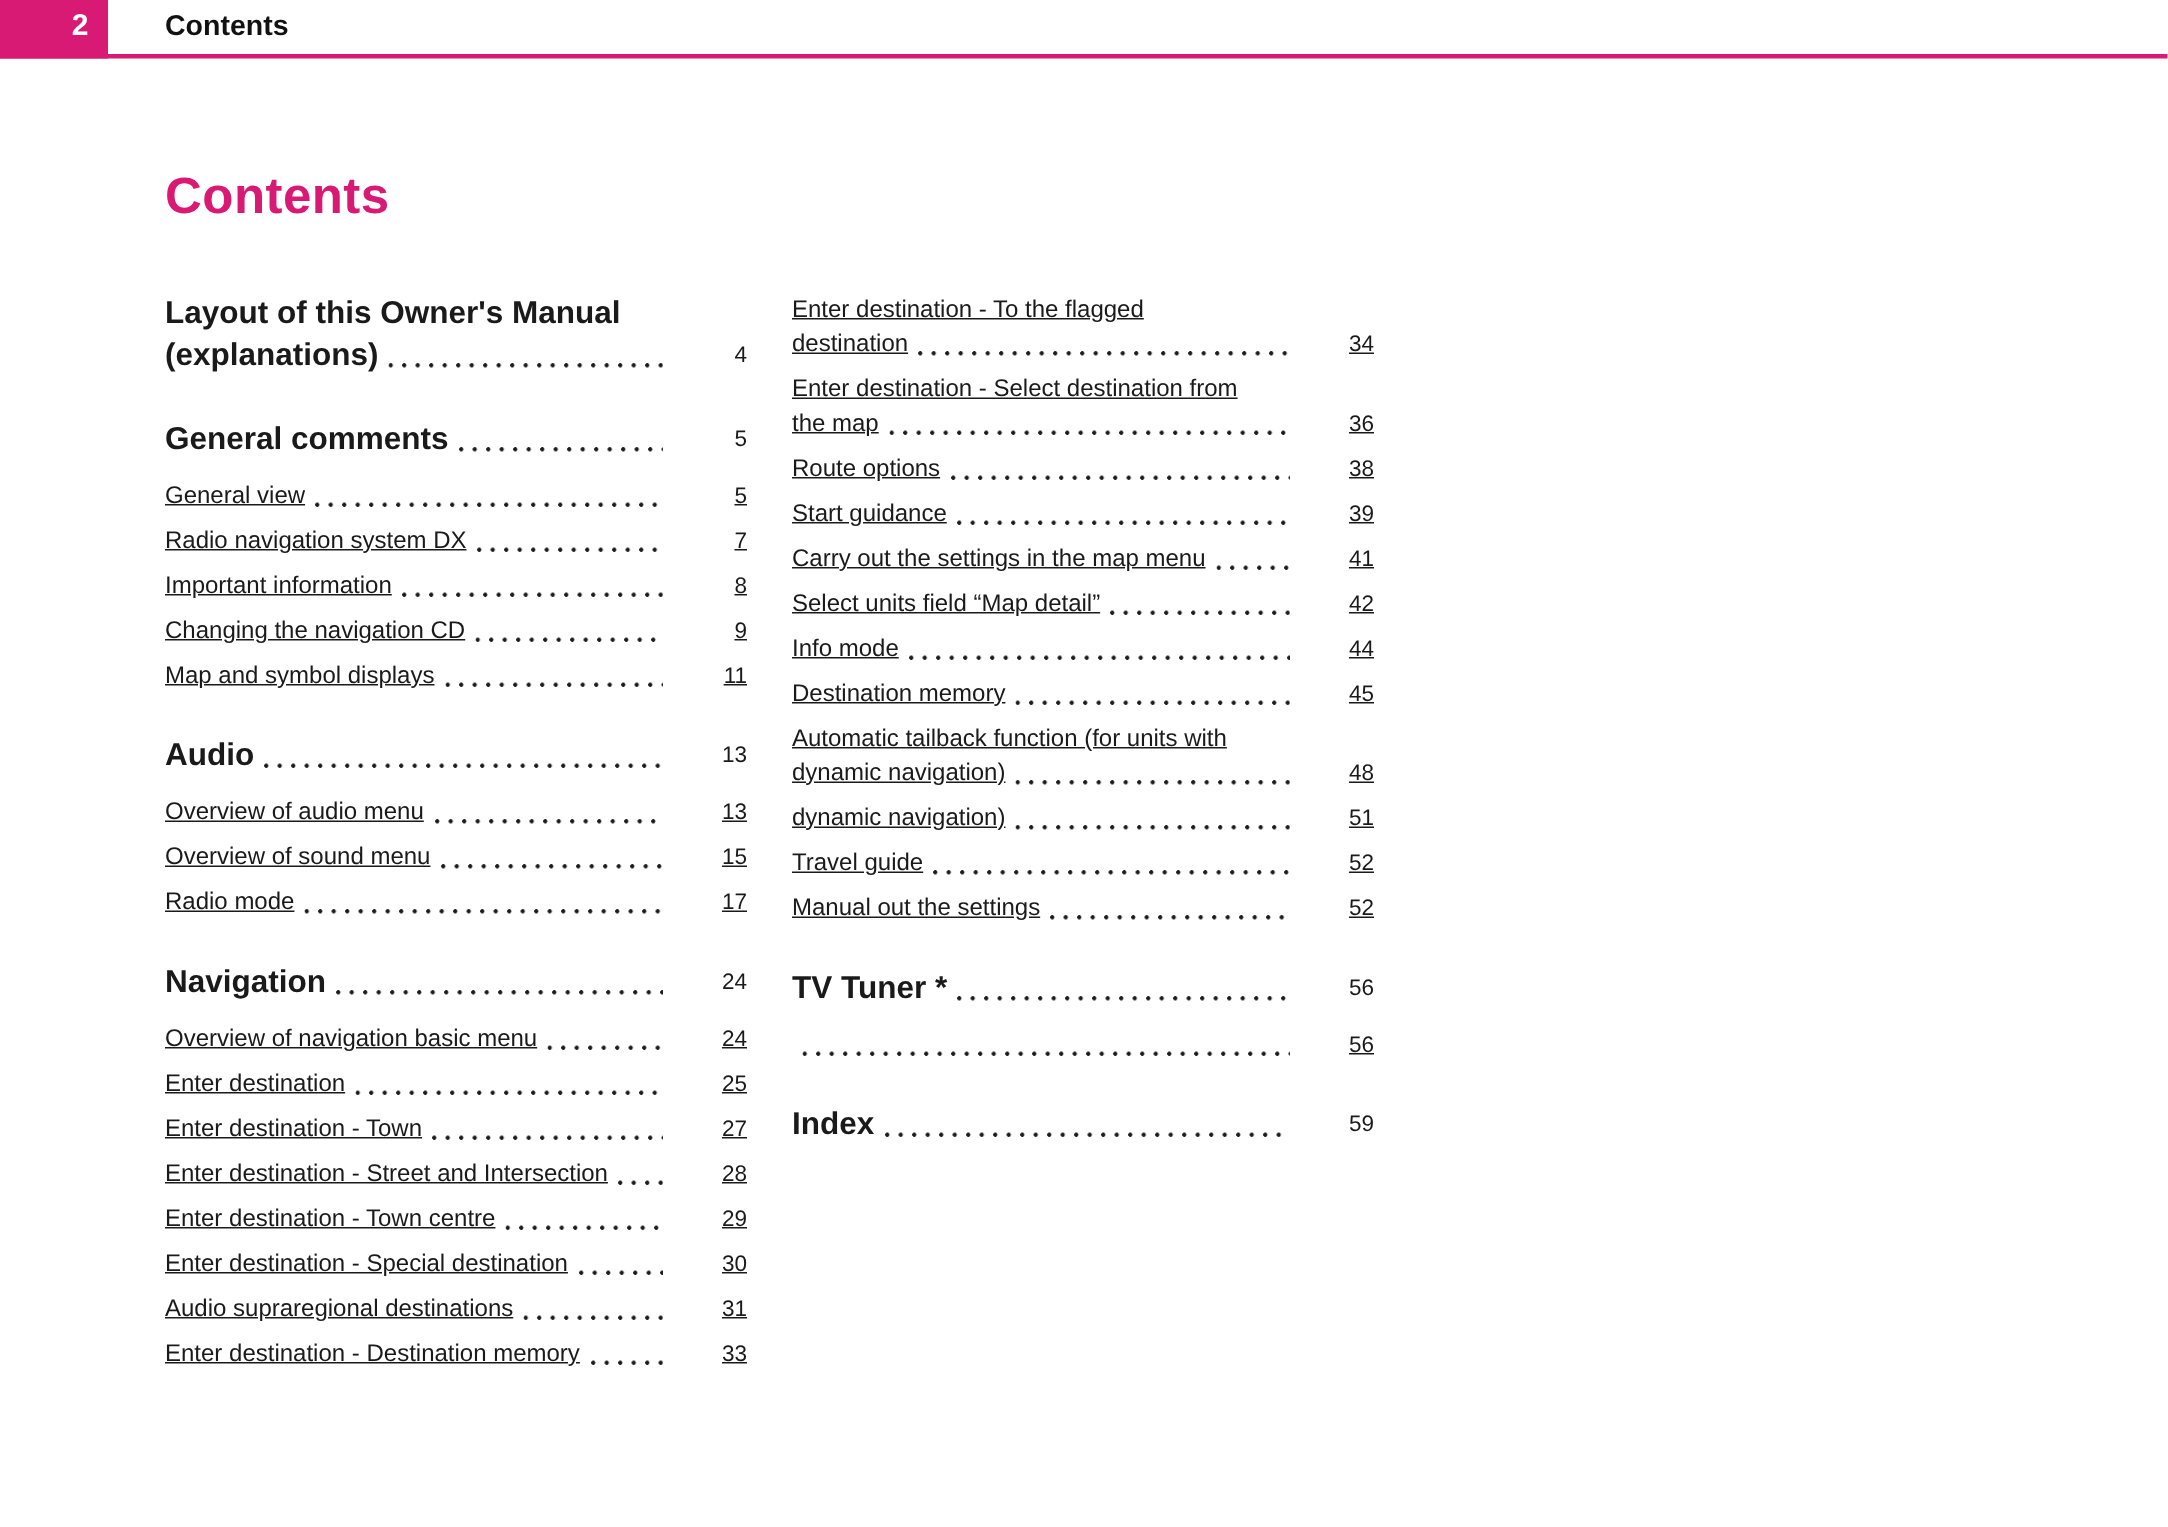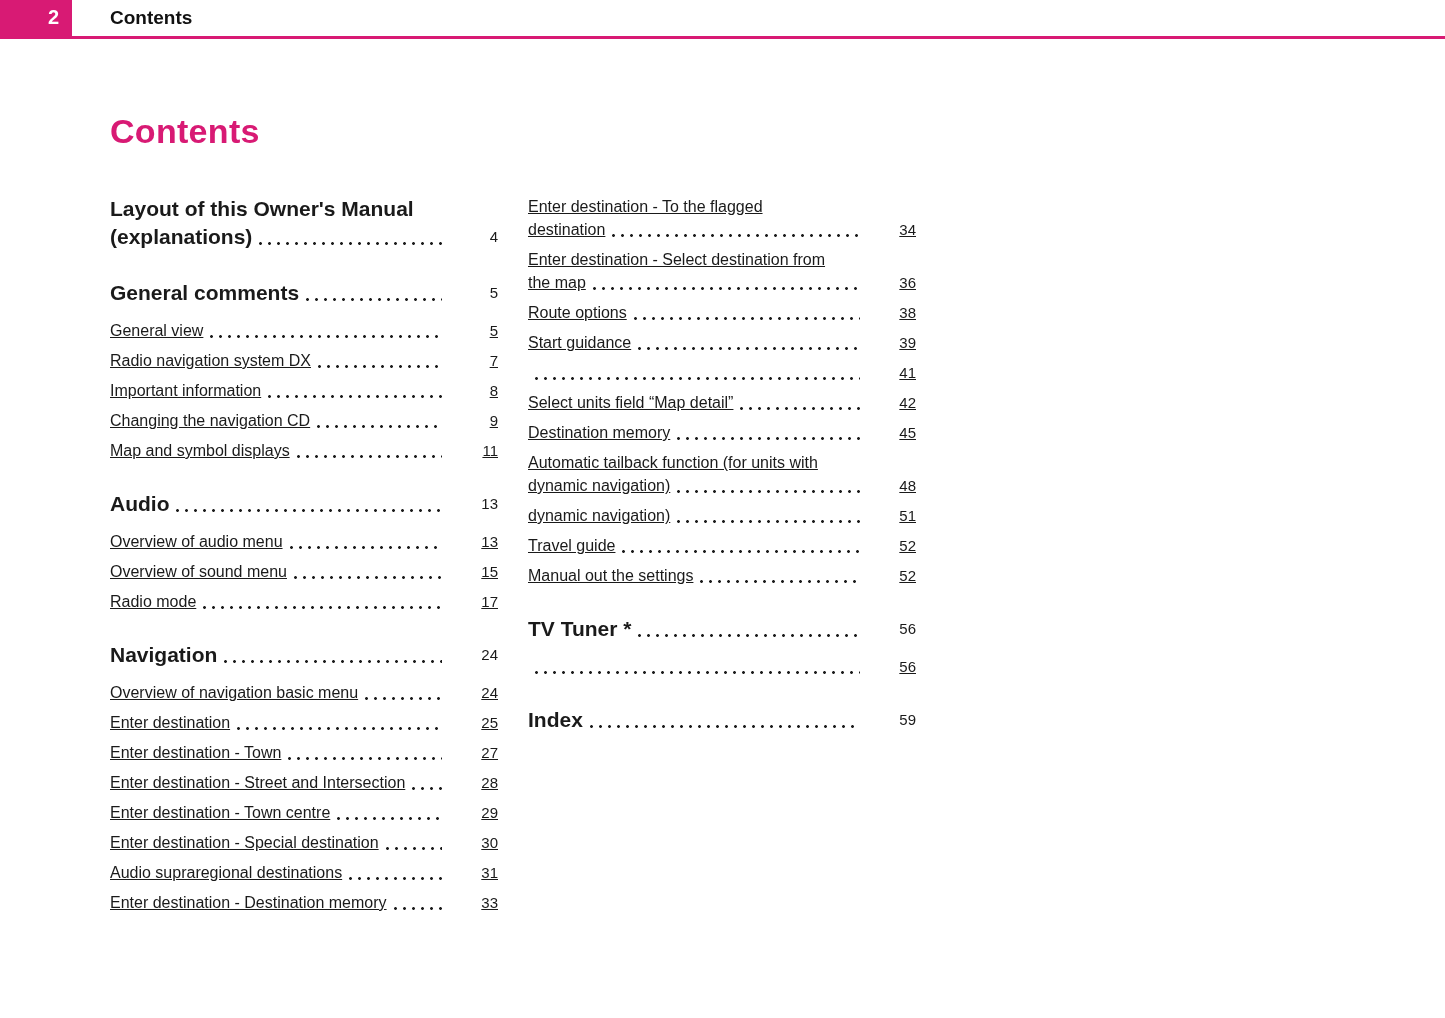--- a/index.html
+++ b/index.html
@@ -248,29 +248,37 @@
         </div>
         <div class="entry-block">
           <div class="row">
             <span class="lbl">Start guidance</span>
             <span class="dots"></span>
             <span class="pg">39</span>
           </div>
         </div>
         <div class="entry-block">
           <div class="row">
+            <span class="lbl">Carry out the settings in the map menu</span>
             <span class="dots"></span>
             <span class="pg">41</span>
           </div>
         </div>
         <div class="entry-block">
           <div class="row">
             <span class="lbl">Select units field “Map detail”</span>
             <span class="dots"></span>
             <span class="pg">42</span>
+          </div>
+        </div>
+        <div class="entry-block">
+          <div class="row">
+            <span class="lbl">Info mode</span>
+            <span class="dots"></span>
+            <span class="pg">44</span>
           </div>
         </div>
         <div class="entry-block">
           <div class="row">
             <span class="lbl">Destination memory</span>
             <span class="dots"></span>
             <span class="pg">45</span>
           </div>
         </div>
         <div class="entry-block">

